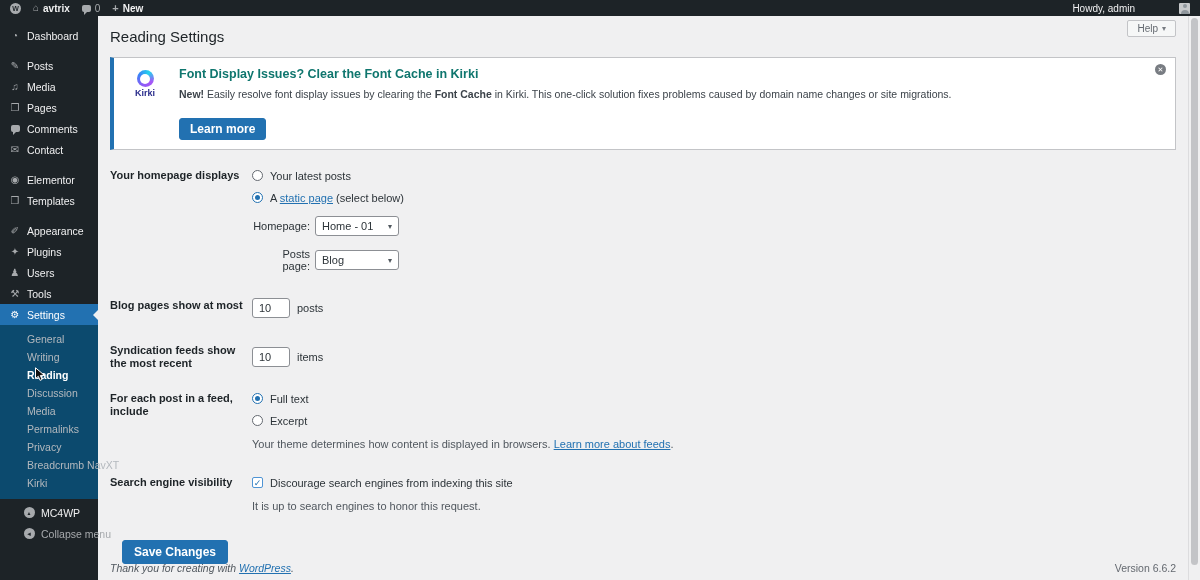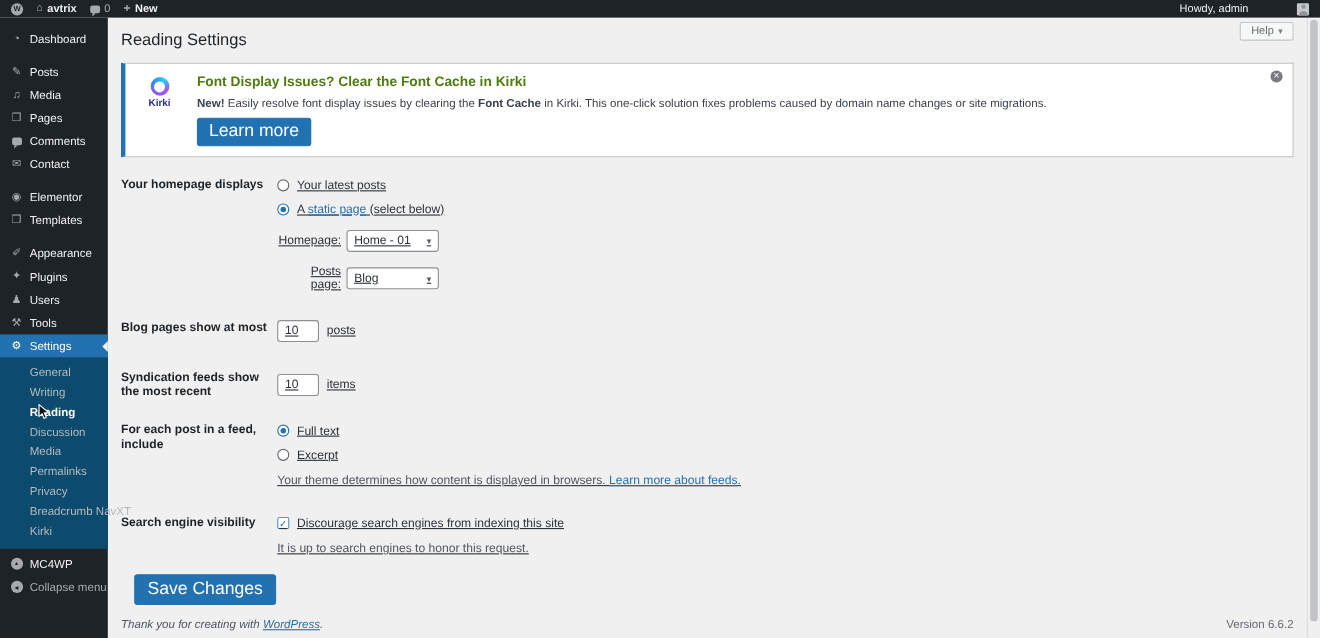--- a/index.html
+++ b/index.html
@@ -37,48 +37,48 @@
   .menu-item.active::after { content:""; position:absolute; right:0; top:50%; margin-top:-5px;
     border-top:5px solid transparent; border-bottom:5px solid transparent; border-right:5px solid #f0f0f1; }
   .menu-sep { height:9px; }
   .submenu { padding:5px 16px 7px 0; background:#0c4a6e; }
   .submenu-item { display:block; padding:3px 0 3px 27px; color:#b4b9be; white-space:nowrap; }
   .submenu-item.active { color:#fff; font-weight:bold; }
   .mc-icon { width:11px; height:11px; border-radius:50%; background:#a7aaad; color:#1d2327;
     font-size:5px; display:flex; align-items:center; justify-content:center; }
   .collapse-icon { width:11px; height:11px; border-radius:50%; background:#a7aaad; color:#1d2327;
     font-size:7px; display:flex; align-items:center; justify-content:center; }
-  .bottom-menu { position:absolute; bottom:36px; left:0; right:0; }
+  .bottom-menu { position:absolute; bottom:36px; left:14px; right:0; }
   .mouse-cursor { position:absolute; left:34px; top:351px; z-index:30; }
 
   
   .content { position:absolute; left:98px; top:16px; right:12px; bottom:0; background:#f0f0f1; overflow:hidden; }
   .help-btn { position:absolute; top:4px; right:12px; background:#f6f7f7; border:1px solid #c3c4c7;
     border-radius:2px; padding:2px 9px; font-size:10px; color:#646970; display:flex; align-items:center; gap:4px; }
   .help-caret { font-size:8px; color:#787c82; }
   .page-title { margin:12px 0 0 12px; font-size:15px; font-weight:500; color:#1d2327; }
 
   .notice { margin:12px 12px 0 12px; background:#fff; border:1px solid #c3c4c7; border-left:4px solid #2271b1;
     position:relative; padding:9px 34px 9px 14px; display:flex; gap:17px; }
   .kirki-logo-wrap { width:34px; text-align:center; padding-top:3px; flex-shrink:0; }
   .kirki-ring { width:17px; height:17px; border-radius:50%; margin:0 auto; position:relative;
     background:conic-gradient(from 210deg,#8b5cf6,#3b82f6,#22d3ee,#a855f7,#8b5cf6); }
   .kirki-ring::after { content:""; position:absolute; inset:3.5px; background:#fff; border-radius:50%; }
   .kirki-name { font-size:9px; font-weight:bold; color:#2b2e8c; margin-top:1px; }
-  .notice-title { font-size:12.5px; font-weight:bold; color:#4d7c0f; line-height:15px; }
+  .notice-title { font-size:12.5px; font-weight:bold; color:#0f766e; line-height:15px; }
   .notice-body { font-size:10.5px; color:#3c434a; margin-top:6px; line-height:13px; }
   .btn-primary { display:inline-block; background:#2271b1; border:1px solid #2271b1; color:#fff;
-    font-size:16px; font-weight:normal; padding:3px 10px; border-radius:3px; margin-top:6px; }
+    font-size:12px; font-weight:bold; padding:3px 10px; border-radius:3px; margin-top:17px; }
   .dismiss { position:absolute; top:6px; right:9px; width:11px; height:11px; border-radius:50%;
     background:#787c82; color:#fff; font-size:7px; line-height:11px; text-align:center; }
 
   .form { margin:18px 0 0 12px; font-size:11px; color:#2c3338; }
   .row { display:flex;justify-content:space-between; }
   .row-label { width:142px; flex-shrink:0; font-weight:bold; color:#1d2327; line-height:13px; padding-top:1px; }
-  .row-field { flex:1;text-decoration:underline; }
+  .row-field { flex:1; }
   .opt-line { display:flex; align-items:center; height:15px; margin-bottom:7px; }
   .radio { width:11px; height:11px; border:1px solid #646970; border-radius:50%; background:#fff;
     position:relative; margin-right:7px; flex-shrink:0; }
   .radio.checked { border-color:#2271b1; }
   .radio.checked::after { content:""; position:absolute; inset:2px; background:#2271b1; border-radius:50%; }
   .checkbox { width:11px; height:11px; border:1px solid #4f94d4; border-radius:2px; background:#fff;
     color:#2271b1; font-size:9px; line-height:10px; text-align:center; font-weight:bold; margin-right:7px; flex-shrink:0; }
   a, .link { color:#2271b1; text-decoration:underline; }
   .select-line { display:flex; align-items:center; margin-top:12px; }
   .select-line.first { margin-top:11px; }

